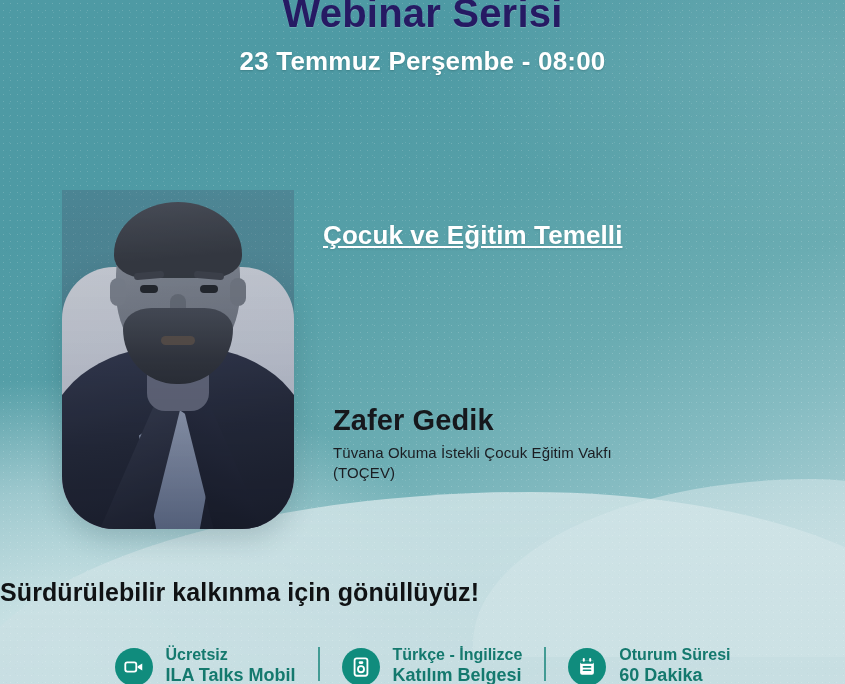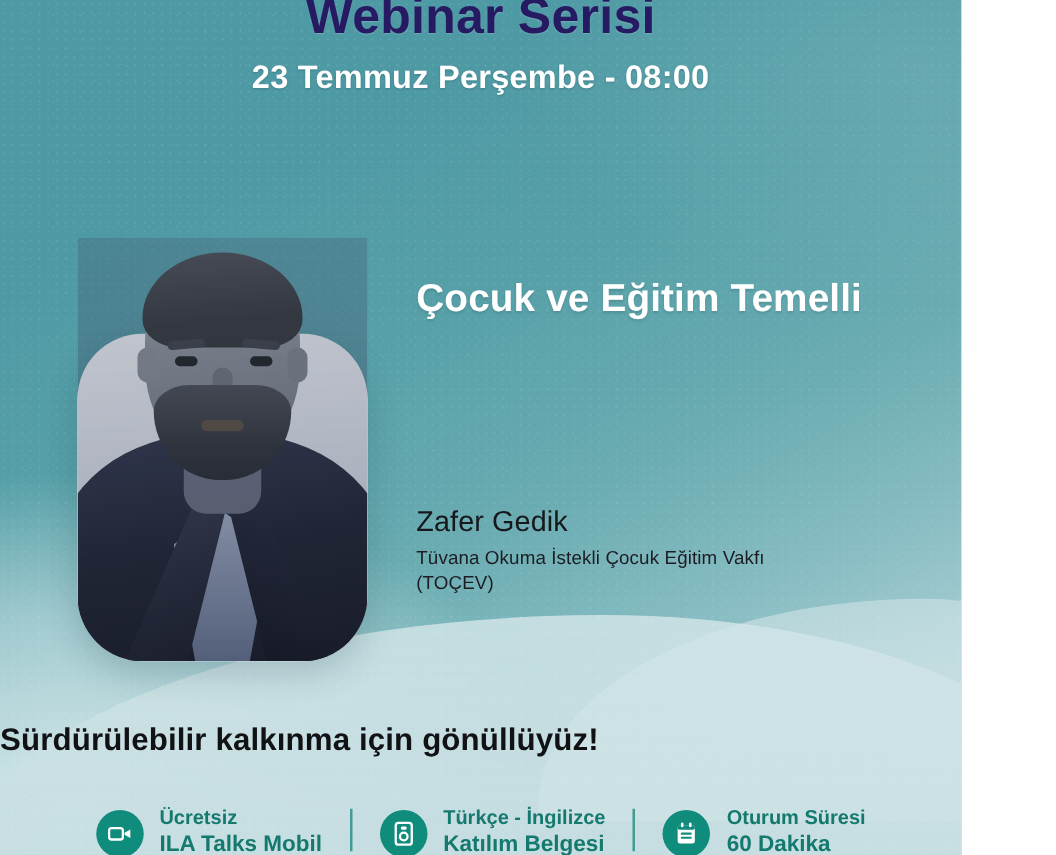--- a/index.html
+++ b/index.html
@@ -7,21 +7,21 @@
 
   html, body {
     width: 845px;
     height: 684px;
     overflow: hidden;
     font-family: "Liberation Sans", sans-serif;
   }
 
   .poster {
     position: relative;
-    width: 769px;
+    width: 845px;
     height: 684px;
     overflow: hidden;
     background: #4b9aa5;
   }
 
   
   .bg-base {
     position: absolute; inset: 0;
     background:
       linear-gradient(155deg,
@@ -182,41 +182,42 @@
   .p-mouth { position:absolute; left:50%; transform:translateX(-50%); top:146px; width:34px; height:9px; background:#6f6259; border-radius:6px; }
   .p-tone {
     position:absolute; inset:0;
     background: linear-gradient(180deg, rgba(70,84,110,.30) 0%, rgba(50,60,86,.42) 100%);
     mix-blend-mode: multiply;
   }
 
   
   .talk-title {
     position: absolute;
-    left: 333px;
+    left: 323px;
     top: 219px;
     width: 500px;
     z-index: 6;
-    font-size: 31px;
+    font-size: 26px;
     font-weight: bold;
     line-height: 1.30;
     color: #ffffff;
     letter-spacing: .1px;
     text-shadow: 0 1px 2px rgba(20,60,65,.18);
+    text-decoration: underline;
   }
   .speaker-block {
     position: absolute;
     left: 333px;
     top: 404px;
     width: 500px;
     z-index: 6;
   }
   .speaker-name {
-    font-size: 23px;
-    font-weight: normal;
+    font-size: 29px;
+    font-weight: bold;
     color: #16181c;
     letter-spacing: .1px;
   }
   .speaker-org {
     margin-top: 6px;
     font-size: 15px;
     line-height: 1.32;
     color: #1b1d22;
     letter-spacing: .1px;
   }

